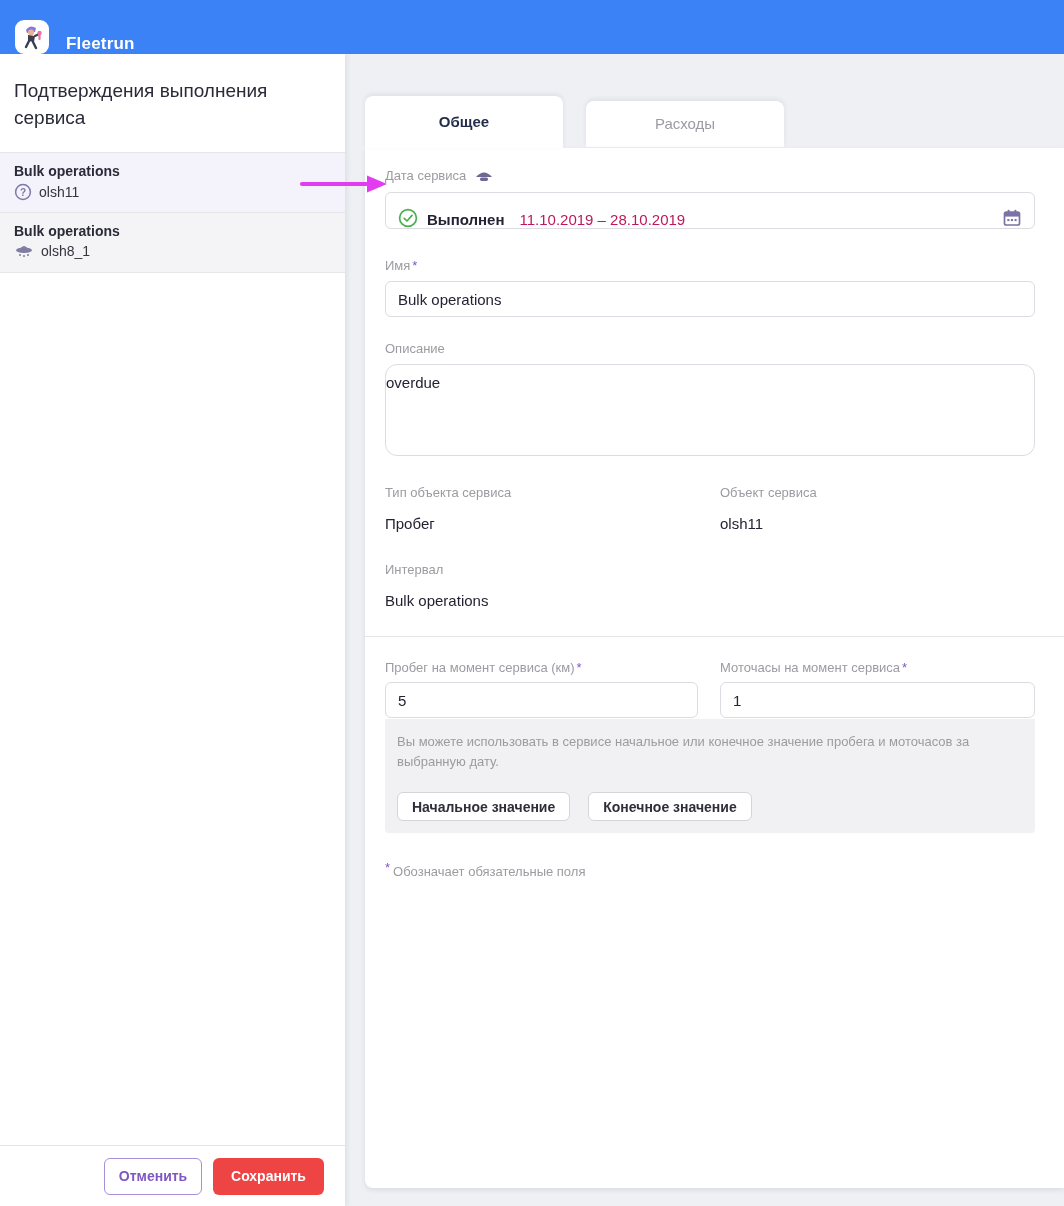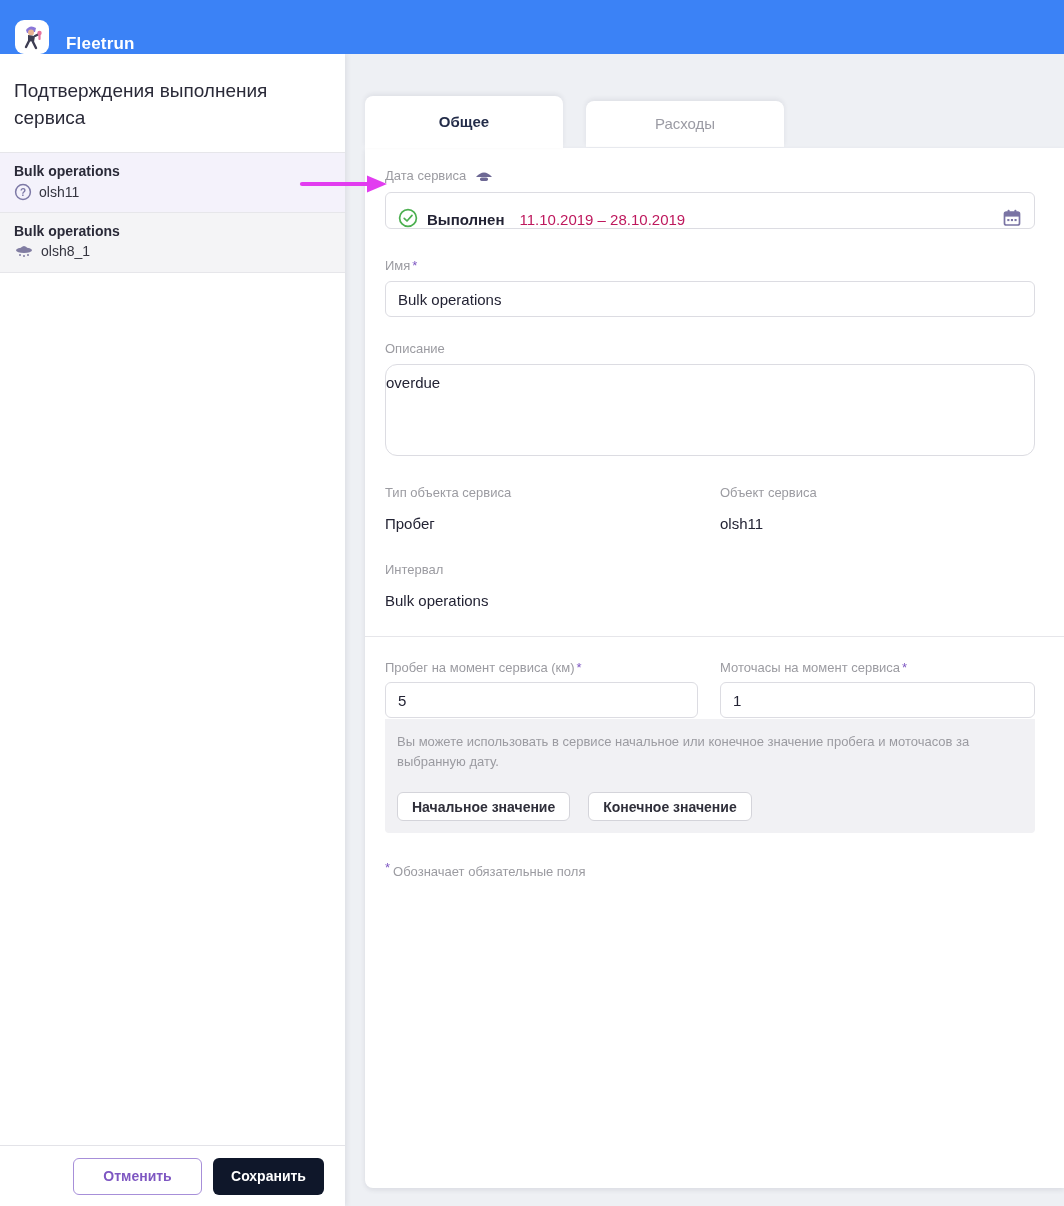--- a/index.html
+++ b/index.html
@@ -22,24 +22,24 @@
   .sidebar-title { padding:24px 30px 20px 14px; font-size:19px; line-height:1.42; color:#2a2a38; }
   .service-list { border-top:1px solid #e6e6ea; }
   .service-item { height:60px; padding:10px 14px; border-bottom:1px solid #e6e6ea; cursor:pointer; }
   .service-item.selected { background:#f4f2fb; }
   .service-item.alt { background:#f4f4f6; }
   .item-title { font-size:14px; font-weight:bold; color:#2a2a38; }
   .item-sub { display:flex; align-items:center; gap:7px; margin-top:4px; font-size:14px; color:#34343f; }
   .sidebar-footer { position:absolute; bottom:0; left:0; width:345px; height:61px;
     border-top:1px solid #e3e3e8; background:#fff; display:flex; align-items:center;
     justify-content:flex-end; gap:11px; padding-right:21px; }
-  .btn-cancel { width:129px; height:37px; background:#fff; border:1px solid #a78fd9;
+  .btn-cancel { width:98px; height:37px; background:#fff; border:1px solid #a78fd9;
     border-radius:6px; color:#7e57c2; font-weight:bold; font-size:14px; cursor:pointer;
     font-family:inherit; }
-  .btn-save { width:111px; height:37px; background:#0f172a; border:none;
+  .btn-save { width:111px; height:37px; background:#ef4444; border:none;
     border-radius:6px; color:#fff; font-weight:bold; font-size:14px; cursor:pointer;
     font-family:inherit; }
 
   
   .tab { position:absolute; background:#fff; text-align:center; font-size:15px;
     border-radius:8px 8px 0 0; box-shadow:0 -2px 5px rgba(40,40,70,.08); cursor:pointer; }
   .tab-active { left:365px; top:96px; width:198px; height:52px; z-index:3;
     color:#232c49; font-weight:bold; line-height:52px; }
   .tab-inactive { left:586px; top:101px; width:198px; height:46px; z-index:1;
     color:#9b9ba4; line-height:46px; }

